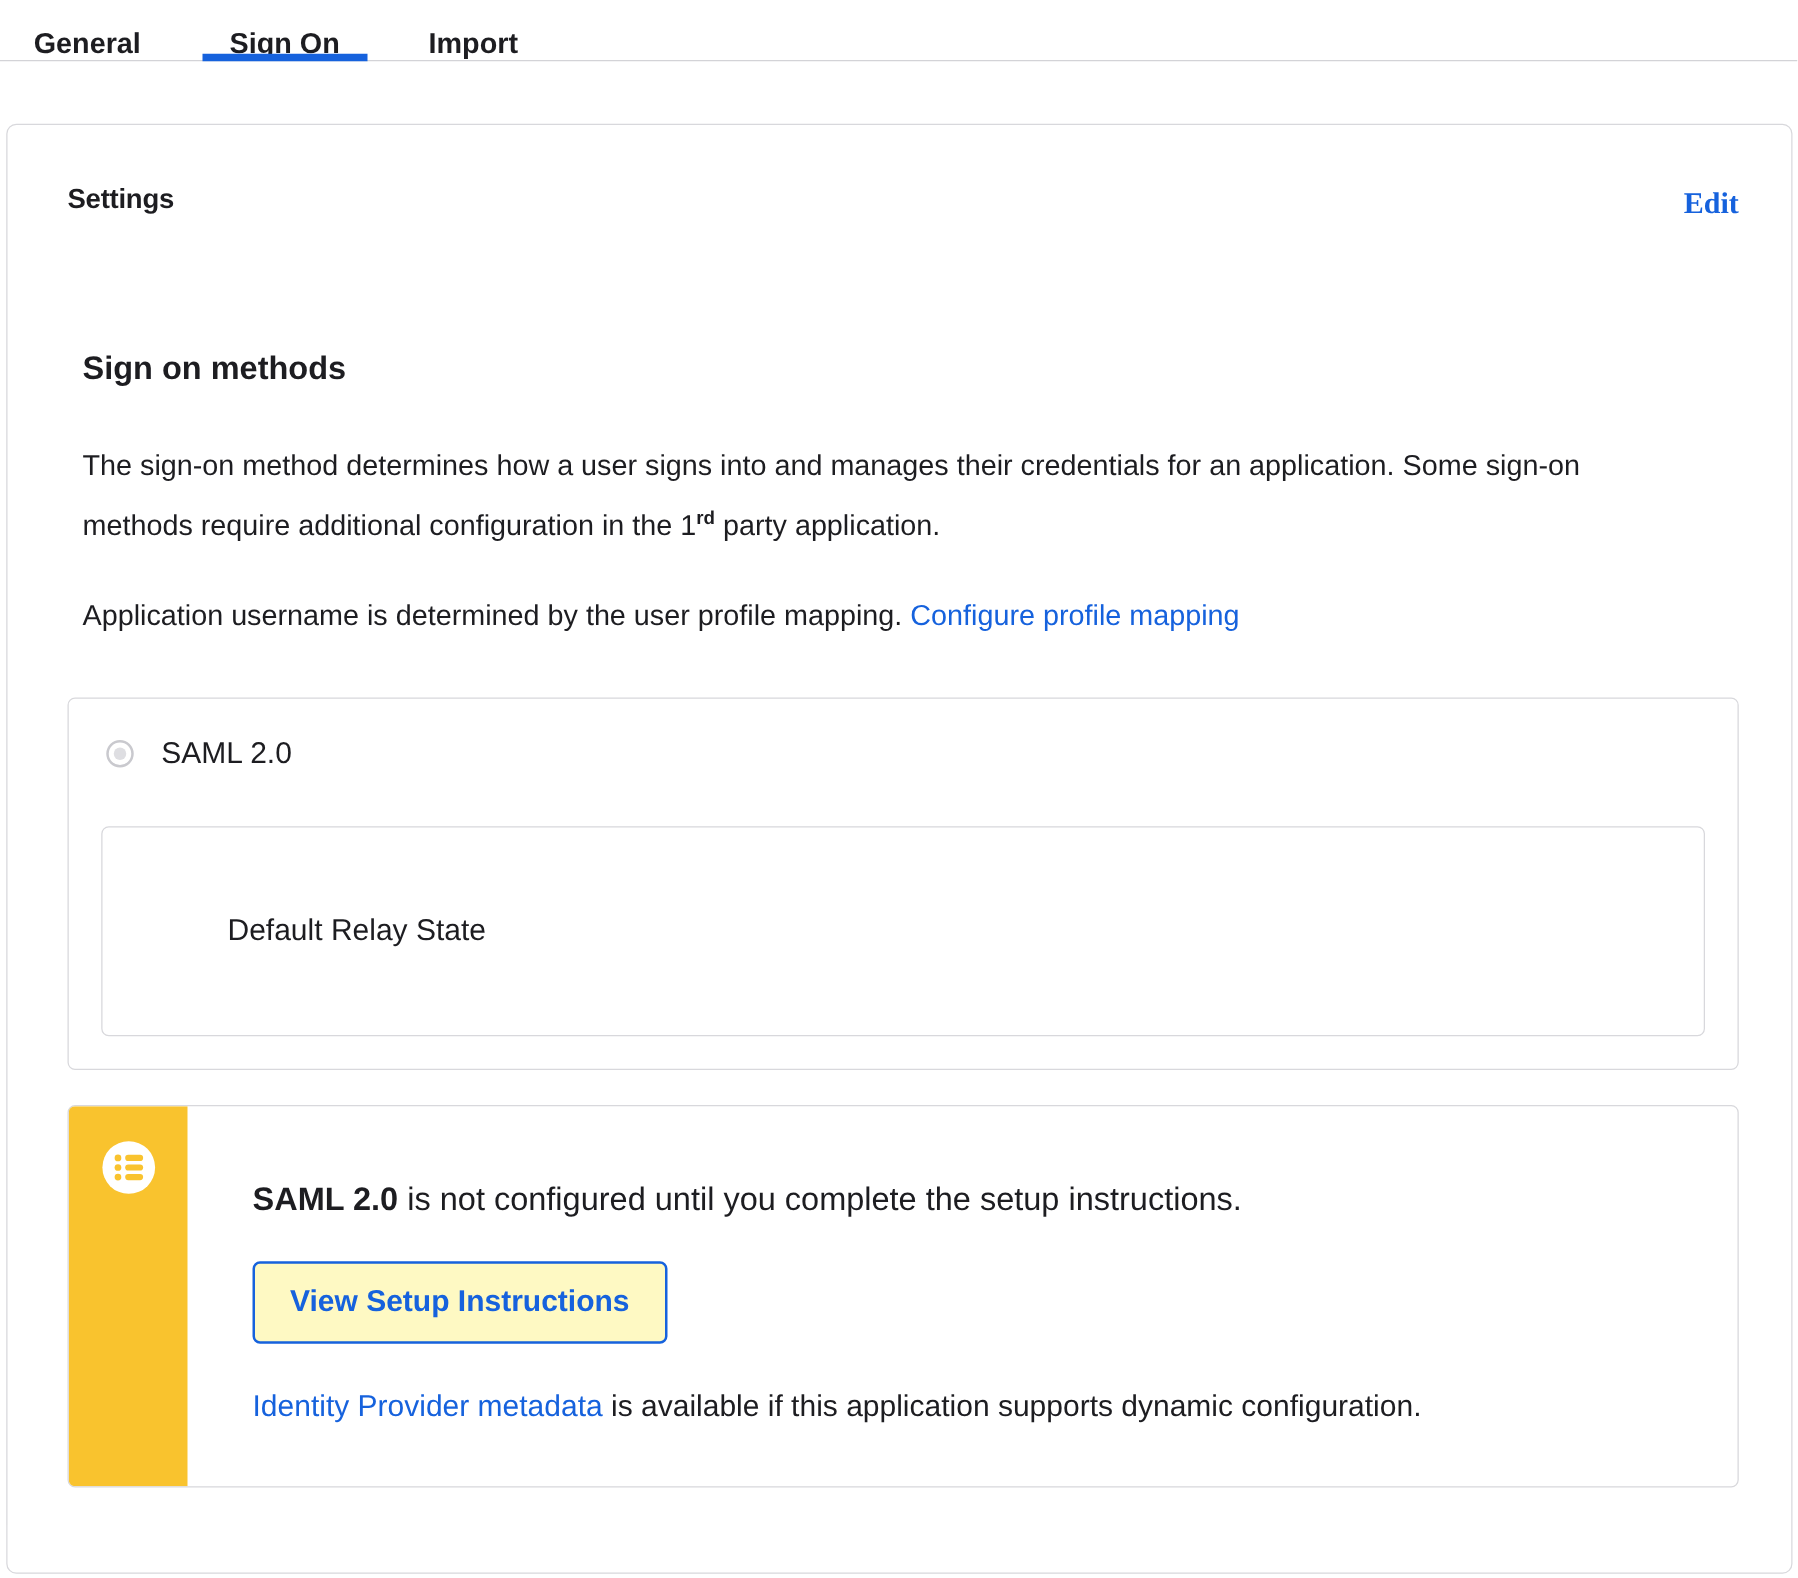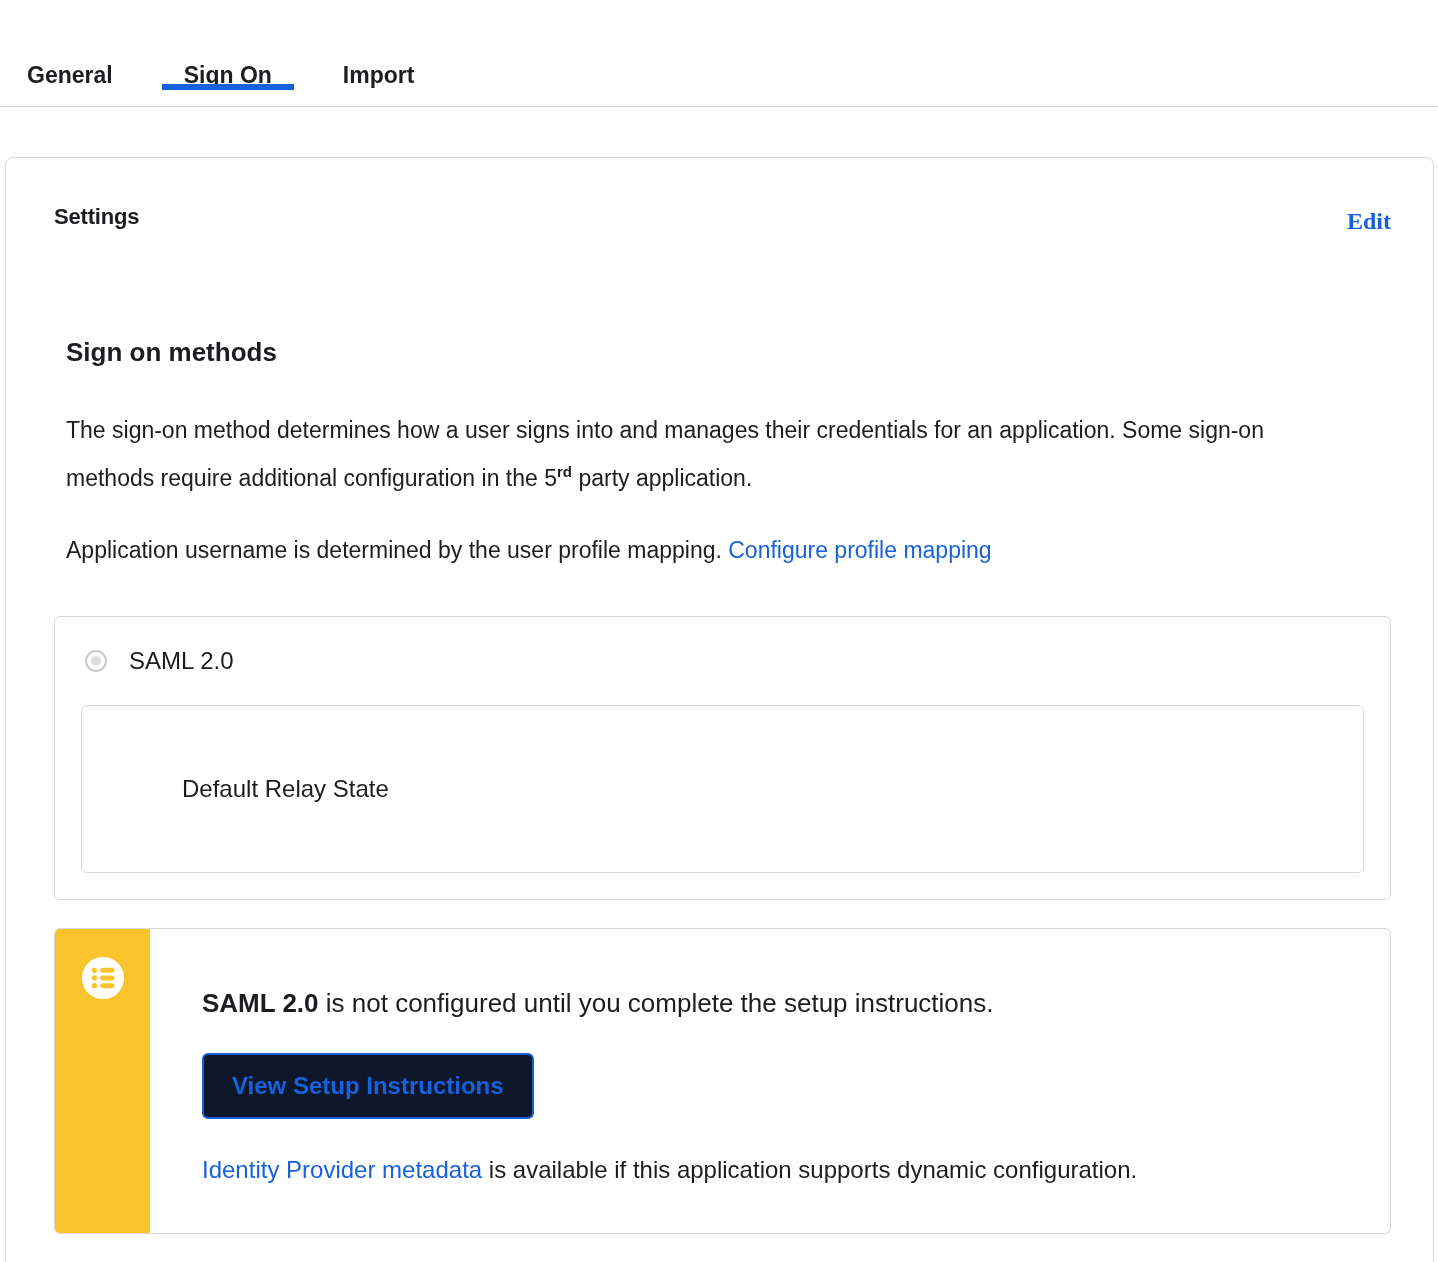--- a/index.html
+++ b/index.html
@@ -12,22 +12,22 @@
   html,body{margin:0;padding:0;}
   body{
     width:1438px;height:1262px;overflow:hidden;
     background:#fff;color:var(--text);
     font-family:"Liberation Sans",sans-serif;
     -webkit-font-smoothing:antialiased;
   }
 
   
   .tabbar{
-    display:flex;align-items:center;height:63px;
-    padding-left:5px;border-bottom:1px solid #d3d3d7;margin-top:44px;
+    display:flex;align-items:flex-end;height:49px;
+    padding-left:5px;border-bottom:1px solid #d3d3d7;
   }
   .tab{
     position:relative;display:flex;align-items:center;
     padding:0 22px;margin-right:27px;
     font-size:23px;font-weight:700;color:var(--text);cursor:pointer;
     white-space:nowrap;
   }
   .tab.active::after{
     content:"";position:absolute;left:0;right:0;bottom:-1px;height:6px;
     background:var(--blue);
@@ -62,21 +62,21 @@
   }
   .radio-row{display:flex;align-items:center;gap:22px;padding-left:4px;}
   .radio{
     width:22px;height:22px;border:2px solid #c9c9ce;border-radius:50%;
     background:#fff;display:flex;align-items:center;justify-content:center;
     flex:none;cursor:default;
   }
   .radio-dot{width:10px;height:10px;border-radius:50%;background:#dedee2;}
   .radio-label{font-size:24px;}
   .relay-box{
-    margin-top:30px;border:1px solid var(--border);border-radius:6px;
+    margin-top:44px;border:1px solid var(--border);border-radius:6px;
     height:168px;display:flex;align-items:center;padding-left:100px;
   }
   .relay-label{font-size:24px;}
 
   
   .callout{
     position:relative;margin-top:28px;
     border:1px solid var(--border);border-radius:6px;overflow:hidden;
     padding:56px 40px 48px 147px;
   }
@@ -85,21 +85,21 @@
     background:var(--yellow);
     display:flex;justify-content:center;align-items:flex-start;
     padding-top:26px;
   }
   .callout-icon svg{display:block;}
   .icon-line{fill:var(--yellow);}
   .callout-msg{font-size:26px;line-height:36px;}
   .callout-msg b{font-weight:700;}
   .setup-btn{
     margin-top:32px;display:inline-block;
-    border:2px solid var(--blue);border-radius:6px;background:#0f172a;
+    border:2px solid var(--blue);border-radius:6px;background:#fef9c3;
     color:var(--blue);font-size:24px;font-weight:700;
     padding:17px 28px;font-family:inherit;cursor:pointer;line-height:28px;
   }
   .metadata{margin-top:36px;font-size:24px;line-height:30px;}
 </style>
 </head>
 <body>
 
 <div class="tabbar">
   <div class="tab">General</div>
@@ -110,21 +110,21 @@
 <div class="card">
 
   <div class="card-header">
     <h1 class="card-title">Settings</h1>
     <a class="edit-link">Edit</a>
   </div>
 
   <div class="methods">
     <h2 class="methods-heading">Sign on methods</h2>
 
-    <p class="desc"><span>The sign-on method determines how a user signs into and manages their credentials for an application. Some sign-on methods require additional configuration in the 5</span><sup>rd</sup><span> party application.</span></p>
+    <p class="desc"><span>The sign-on method determines how a user signs into and manages their credentials for an application. Some sign-on methods require additional configuration in the 1</span><sup>rd</sup><span> party application.</span></p>
 
     <p class="desc2"><span>Application username is determined by the user profile mapping. </span><a class="inline-link">Configure profile mapping</a></p>
   </div>
 
   <div class="saml-box">
     <div class="radio-row">
       <span class="radio">
         <span class="radio-dot"></span>
       </span>
       <span class="radio-label">SAML 2.0</span>

